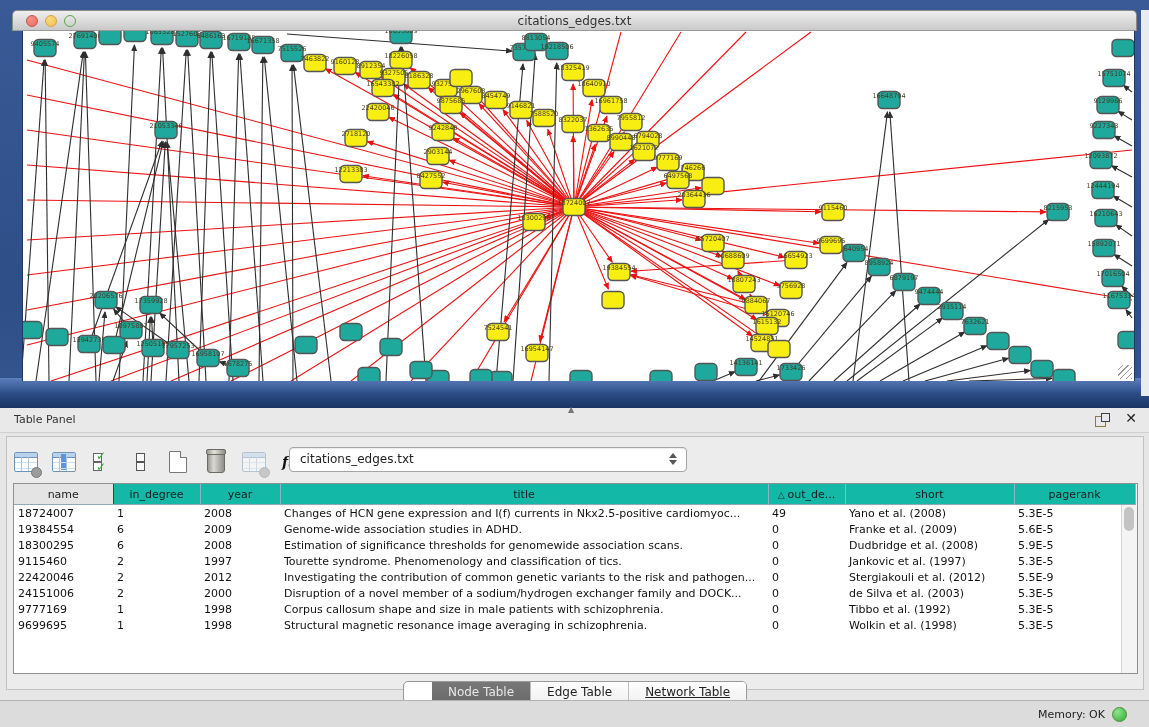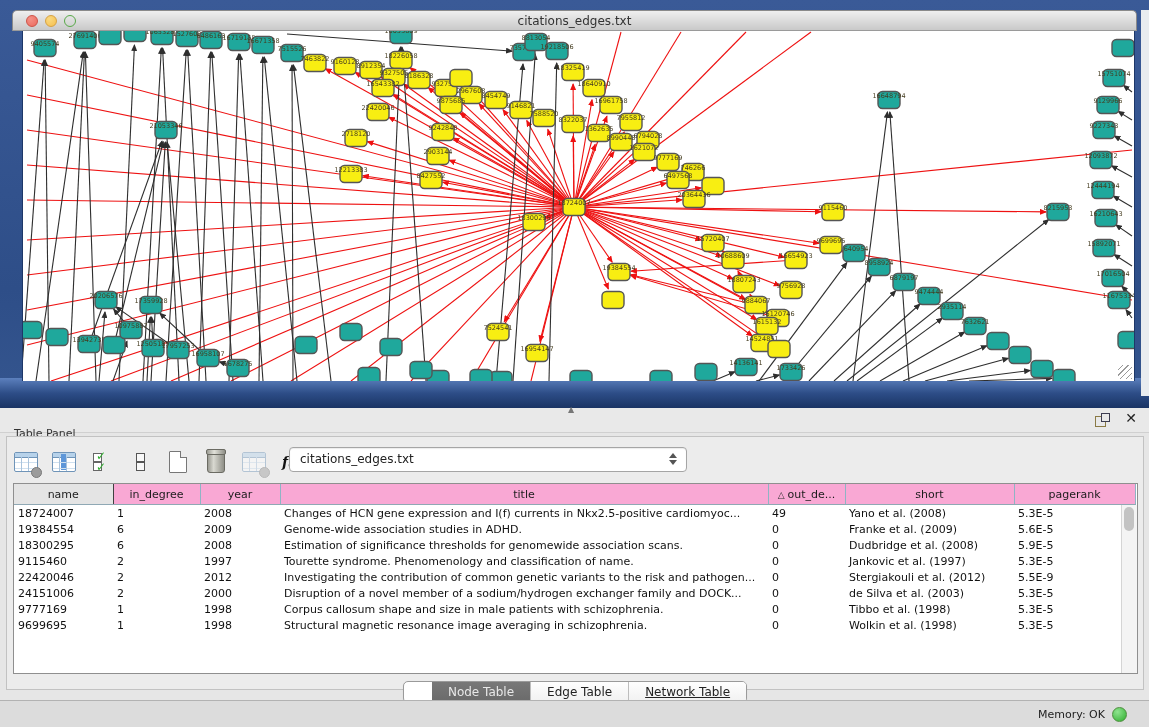--- a/index.html
+++ b/index.html
@@ -23,21 +23,21 @@
   .tl.yel{left:32px;background:radial-gradient(circle at 35% 30%,#fad97f,#f5bf4f);border:1px solid #d6a243;}
   .tl.grn{left:51px;background:radial-gradient(circle at 35% 30%,#9ada8e,#61c555;);border:1px solid #58a948;}
   .canvas{position:absolute;left:10px;top:21px;width:1111px;height:350px;background:#fff;
           border-left:1px solid #1d3768;border-right:1px solid #1d3768;box-sizing:content-box;}
   .canvas svg{display:block;}
   .resize-grip{position:absolute;right:2px;bottom:2px;width:14px;height:14px;
      background:repeating-linear-gradient(135deg,transparent 0 3px,#9a9a9a 3px 4px);}
   
   .table-panel{position:absolute;left:0;top:408px;width:1149px;height:292px;background:#e6e6e6;}
   .panel-header{position:relative;height:24px;background:#e9e9e9;border-bottom:1px solid #d0d0d0;}
-  .panel-title{position:absolute;left:14px;top:5px;font-size:11px;color:#333;margin-top:14px;}
+  .panel-title{position:absolute;left:14px;top:5px;font-size:11px;color:#333;}
   .split-handle{position:absolute;left:568px;top:-3px;font-size:8px;color:#777;}
   .float-btn{position:absolute;right:40px;top:5px;width:14px;height:13px;}
   .float-btn .sq1{position:absolute;left:0;top:3px;width:9px;height:9px;border:1.5px solid #8a7a45;}
   .float-btn .sq2{position:absolute;left:6px;top:0;width:7px;height:7px;border:1.5px solid #3c3c50;background:#e9e9e9;}
   .close-btn{position:absolute;right:12px;top:2px;font-size:14px;font-weight:bold;color:#222;cursor:default;}
   .panel-body{position:absolute;left:6px;top:28px;width:1136px;height:252px;
               background:#ececec;border:1px solid #c2c2c2;}
   
   .toolbar{position:absolute;left:6px;top:8px;height:34px;display:flex;align-items:center;gap:12px;}
   .tb-icon{width:26px;height:26px;display:flex;align-items:center;justify-content:center;position:relative;}
@@ -71,21 +71,21 @@
   .combo-text{position:absolute;left:10px;top:4px;font-size:12px;color:#222;}
   .combo-arrows{position:absolute;right:8px;top:4px;width:9px;height:14px;}
   .combo-arrows i{position:absolute;left:0;width:0;height:0;border-left:4.5px solid transparent;border-right:4.5px solid transparent;}
   .combo-arrows .up{top:1px;border-bottom:5px solid #555;}
   .combo-arrows .dn{bottom:1px;border-top:5px solid #555;}
   
   .tbl-wrap{position:absolute;left:6px;top:46px;width:1123px;height:189px;background:#fff;
             border:1px solid #8f8f8f;overflow:hidden;}
   table{border-collapse:collapse;table-layout:fixed;width:1121px;}
   th{height:20px;font-size:11px;font-weight:normal;color:#1c1c1c;text-align:center;
-     background:#f9a8d4;border-right:1px solid #8fb4c4;border-bottom:1px solid #8fa8b4;
+     background:#14b8a6;border-right:1px solid #8fb4c4;border-bottom:1px solid #8fa8b4;
      overflow:hidden;white-space:nowrap;padding:0 2px;}
   th.gray{background:#e4e4e4;border-right:1px solid #404040;}
   th .sort{font-size:9px;color:#333;margin-right:3px;}
   td{height:16px;font-size:11px;color:#111;white-space:nowrap;overflow:hidden;
      padding:0 4px;border:none;}
   .vscroll{position:absolute;right:0;top:21px;bottom:0;width:15px;background:#f4f4f4;border-left:1px solid #d5d5d5;}
   .vthumb{position:absolute;left:2px;top:2px;width:10px;height:24px;background:#c3c3c3;border-radius:6px;}
   
   .tabstrip{position:absolute;left:0;right:0;top:240px;height:30px;display:flex;justify-content:center;align-items:center;}
   .segs{display:flex;border:1px solid #9a9a9a;border-radius:5px;overflow:hidden;background:#fff;
@@ -585,21 +585,21 @@
               <td>2008</td>
               <td>Estimation of significance thresholds for genomewide association scans.</td>
               <td>0</td>
               <td>Dudbridge et al. (2008)</td>
               <td>5.9E-5</td>
             </tr>
             <tr>
               <td>9115460</td>
               <td>2</td>
               <td>1997</td>
-              <td>Tourette syndrome. Phenomenology and classification of name.</td>
+              <td>Tourette syndrome. Phenomenology and classification of tics.</td>
               <td>0</td>
               <td>Jankovic et al. (1997)</td>
               <td>5.3E-5</td>
             </tr>
             <tr>
               <td>22420046</td>
               <td>2</td>
               <td>2012</td>
               <td>Investigating the contribution of common genetic variants to the risk and pathogen...</td>
               <td>0</td>
@@ -614,21 +614,21 @@
               <td>0</td>
               <td>de Silva et al. (2003)</td>
               <td>5.3E-5</td>
             </tr>
             <tr>
               <td>9777169</td>
               <td>1</td>
               <td>1998</td>
               <td>Corpus callosum shape and size in male patients with schizophrenia.</td>
               <td>0</td>
-              <td>Tibbo et al. (1998)</td>
+              <td>Tibbo et al. (1992)</td>
               <td>5.3E-5</td>
             </tr>
             <tr>
               <td>9699695</td>
               <td>1</td>
               <td>1998</td>
               <td>Structural magnetic resonance image averaging in schizophrenia.</td>
               <td>0</td>
               <td>Wolkin et al. (1998)</td>
               <td>5.3E-5</td>

